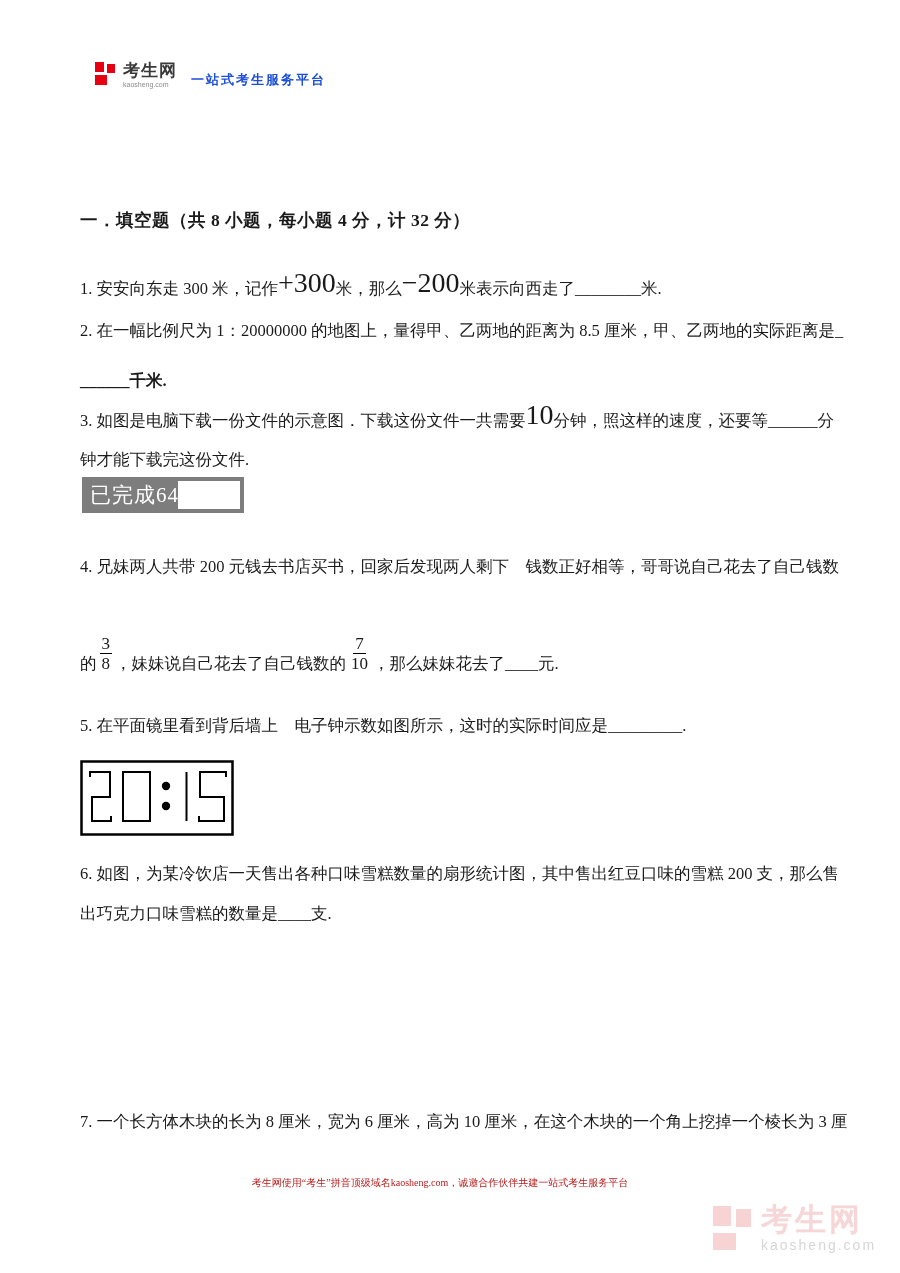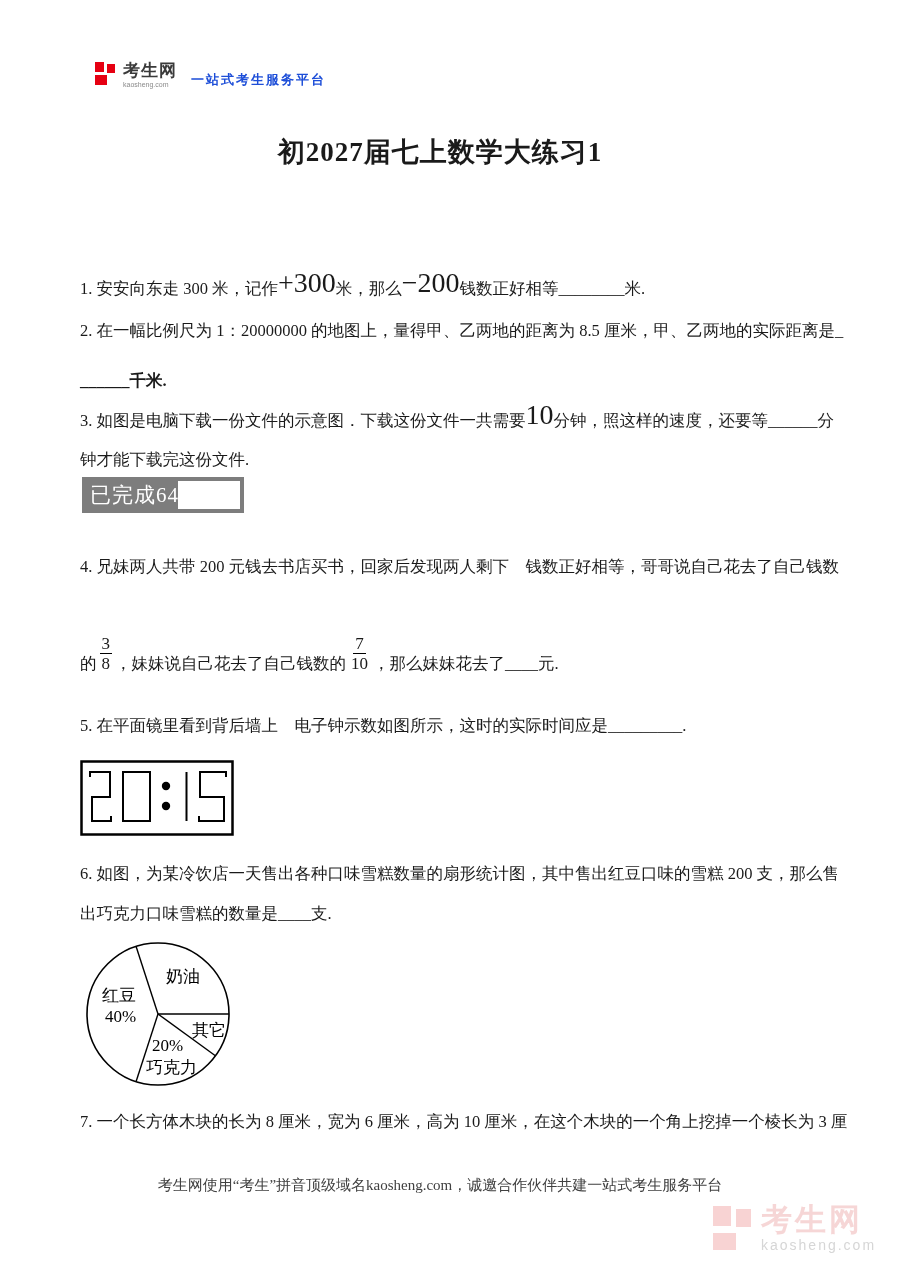--- a/index.html
+++ b/index.html
@@ -35,21 +35,21 @@
   
   .fracline{position:absolute;left:80px;top:608px;height:66px;display:flex;align-items:flex-end;
             font-size:16.5px;white-space:nowrap;}
   .fracline .t{line-height:1.2;}
   .frac{display:inline-flex;flex-direction:column;align-items:center;font-size:17px;line-height:1.15;margin:0 3px;}
   .frac .num{border-bottom:1.2px solid #000;padding:0 2px;}
   .frac .den{padding:0 2px;}
 
   .figure{position:absolute;}
 
-  .footer{position:absolute;left:0;top:1176px;width:100%;text-align:center;font-size:15px;color:#404040;}
+  .footer{position:absolute;left:0;top:1176px;width:100%;text-align:center;font-size:10px;color:#b91c1c;}
 
   
   .watermark{position:absolute;left:713px;top:1204px;display:flex;align-items:flex-start;}
   .wm-icon{position:relative;width:40px;height:46px;margin-right:8px;}
   .wm-icon .b{position:absolute;background:#f8d3d3;}
   .wm-icon .b1{left:0;top:2px;width:18px;height:20px;}
   .wm-icon .b2{left:23px;top:5px;width:15px;height:18px;}
   .wm-icon .b3{left:0;top:29px;width:23px;height:17px;}
   .wm-text{display:flex;flex-direction:column;line-height:1;}
   .wm-name{font-family:"Liberation Sans","DejaVu Sans",sans-serif;font-weight:bold;font-size:31px;
@@ -70,25 +70,25 @@
         <div class="b b2"></div>
         <div class="b b3"></div>
     </div>
     <div class="logo-text">
       <span class="logo-name">考生网</span>
       <span class="logo-domain">kaosheng.com</span>
     </div>
     <span class="logo-tagline">一站式考生服务平台</span>
   </div>
 
-  <div class="doc-title">初2027届七上数学大练习1</div>
 
+  <div class="section-heading">一．填空题（共 8 小题，每小题 4 分，计 32 分）</div>
 
   <div class="qline" style="top:266px;">
-    <span>1. 安安向东走 300 米，记作</span><span class="bignum">+300</span><span>米，那么</span><span class="bignum">−200</span><span>钱数正好相等</span><span>________</span><span>米.</span>
+    <span>1. 安安向东走 300 米，记作</span><span class="bignum">+300</span><span>米，那么</span><span class="bignum">−200</span><span>米表示向西走了</span><span>________</span><span>米.</span>
   </div>
 
   <div class="qline" style="top:320px;">2. 在一幅比例尺为 1：20000000 的地图上，量得甲、乙两地的距离为 8.5 厘米，甲、乙两地的实际距离是_</div>
   <div class="qline" style="top:370px;font-weight:bold;">
     <span>______</span><span>千米.</span>
   </div>
 
   <div class="qline" style="top:398px;">
     <span>3. 如图是电脑下载一份文件的示意图．下载这份文件一共需要</span><span class="bignum">10</span><span>分钟，照这样的速度，还要等</span><span>______</span><span>分</span>
   </div>
@@ -135,35 +135,20 @@
 
       <polyline points="146,17 146,12 120,12 120,37 144,37 144,61 119,61 119,56" fill="none" stroke="#000" stroke-width="2"></polyline>
     </svg>
   </div>
 
   <div class="qline" style="top:863px;">6. 如图，为某冷饮店一天售出各种口味雪糕数量的扇形统计图，其中售出红豆口味的雪糕 200 支，那么售</div>
   <div class="qline" style="top:903px;">
     <span>出巧克力口味雪糕的数量是</span><span>____</span><span>支.</span>
   </div>
 
-  <div class="figure" style="left:82px;top:938px;">
-    <svg width="156" height="152" viewBox="0 0 156 152">
-      <circle cx="76" cy="76" r="71" fill="none" stroke="#000" stroke-width="1.6"></circle>
-      <line x1="76" y1="76" x2="147" y2="76" stroke="#000" stroke-width="1.4"></line>
-      <line x1="76" y1="76" x2="133.4" y2="117.7" stroke="#000" stroke-width="1.4"></line>
-      <line x1="76" y1="76" x2="54.1" y2="143.5" stroke="#000" stroke-width="1.4"></line>
-      <line x1="76" y1="76" x2="54.1" y2="8.5" stroke="#000" stroke-width="1.4"></line>
-      <text x="84" y="44" font-size="17">奶油</text>
-      <text x="20" y="63" font-size="17">红豆</text>
-      <text x="23" y="84" font-size="17">40%</text>
-      <text x="110" y="98" font-size="17">其它</text>
-      <text x="70" y="113" font-size="17">20%</text>
-      <text x="64" y="135" font-size="17">巧克力</text>
-    </svg>
-  </div>
 
   <div class="qline" style="top:1111px;">7. 一个长方体木块的长为 8 厘米，宽为 6 厘米，高为 10 厘米，在这个木块的一个角上挖掉一个棱长为 3 厘</div>
 
   <div class="footer">考生网使用“考生”拼音顶级域名kaosheng.com，诚邀合作伙伴共建一站式考生服务平台</div>
 
   <div class="watermark">
     <div class="wm-icon">
       <div class="b b1"></div>
         <div class="b b2"></div>
         <div class="b b3"></div>

